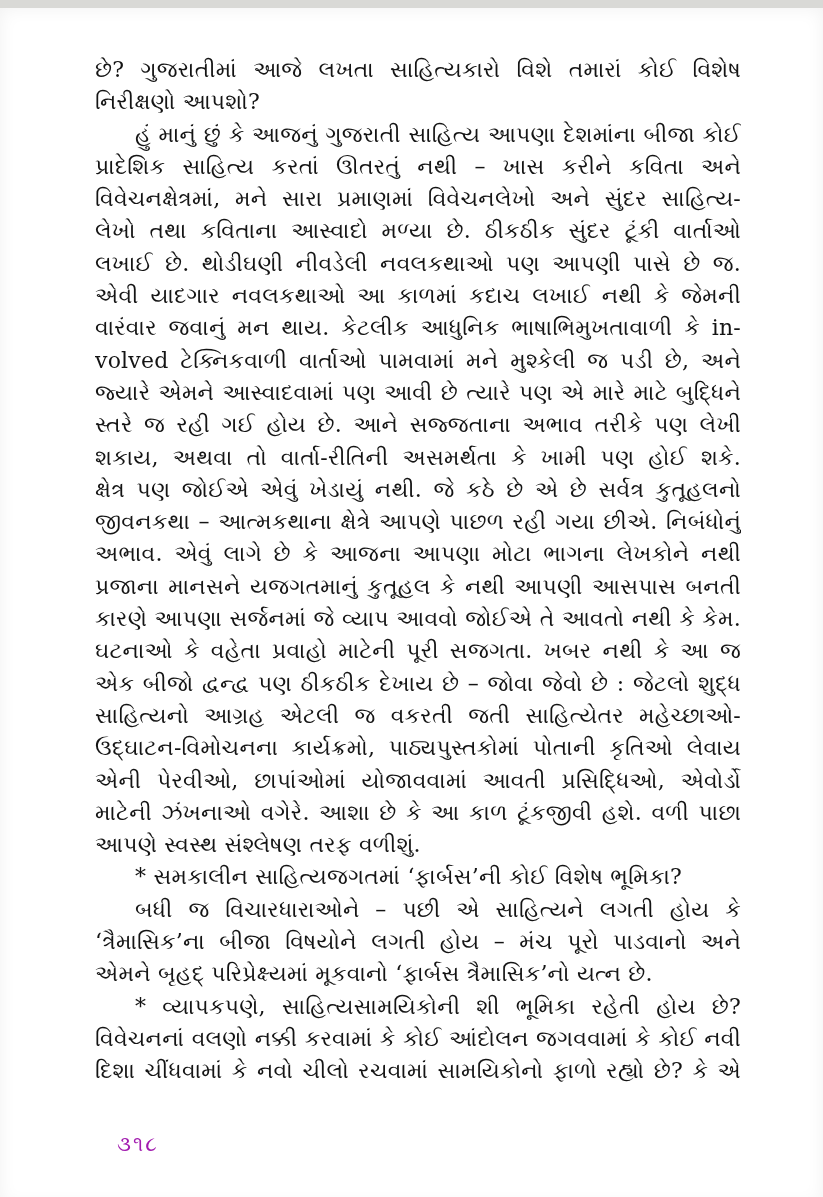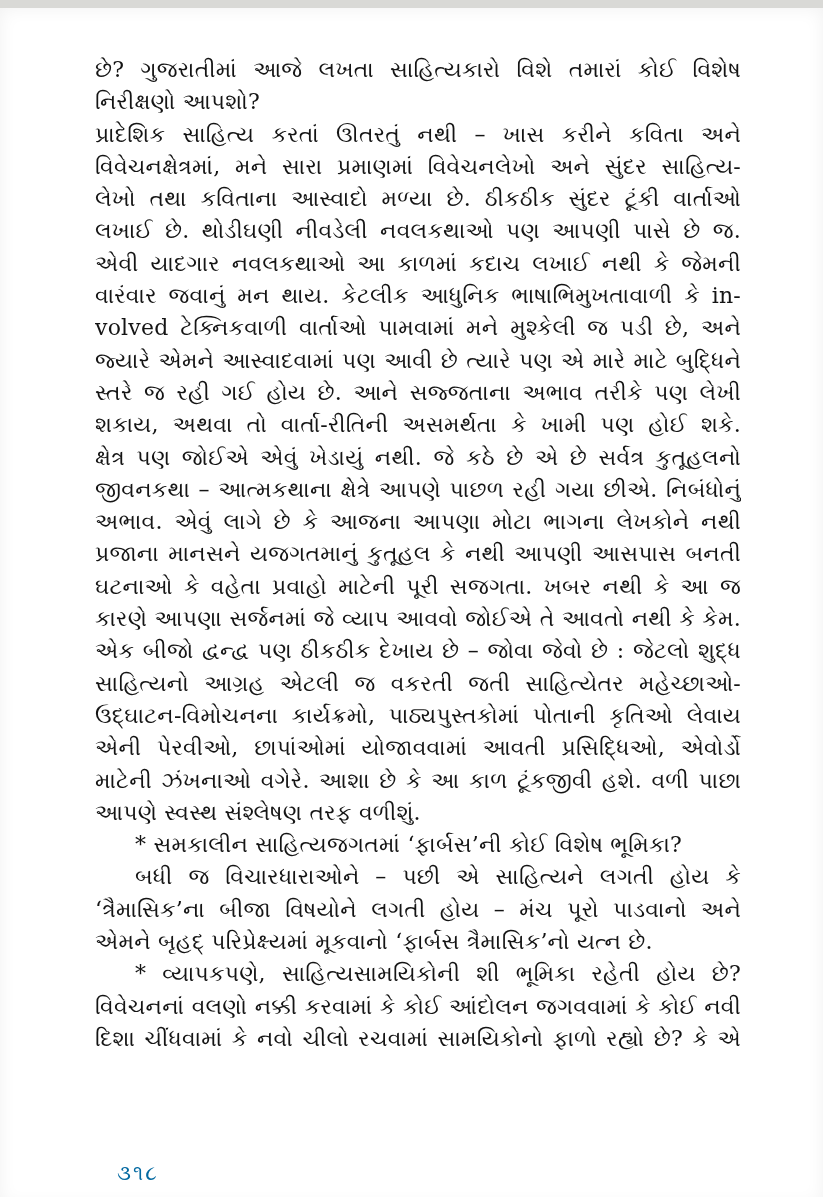--- a/index.html
+++ b/index.html
@@ -34,49 +34,50 @@
   }
   .line.ind {
     padding-left: 40px;
   }
   .line.ind.j {
     
   }
   .page-number {
     position: absolute;
     left: 117px;
-    top: 1153px;
+    top: 1124px;
     font-size: 21px;
     letter-spacing: 2px;
-    color: #0369a1;
+    color: #a21caf;
   }
 </style>
 </head>
 <body>
 
 <div class="page">
   <div class="text-block">
     <div class="line j">છે? ગુજરાતીમાં આજે લખતા સાહિત્યકારો વિશે તમારાં કોઈ વિશેષ</div>
     <div class="line">નિરીક્ષણો આપશો?</div>
+    <div class="line j ind">હું માનું છું કે આજનું ગુજરાતી સાહિત્ય આપણા દેશમાંના બીજા કોઈ</div>
     <div class="line j">પ્રાદેશિક સાહિત્ય કરતાં ઊતરતું નથી – ખાસ કરીને કવિતા અને</div>
     <div class="line j">વિવેચનક્ષેત્રમાં, મને સારા પ્રમાણમાં વિવેચનલેખો અને સુંદર સાહિત્ય-</div>
     <div class="line j">લેખો તથા કવિતાના આસ્વાદો મળ્યા છે. ઠીકઠીક સુંદર ટૂંકી વાર્તાઓ</div>
     <div class="line j">લખાઈ છે. થોડીઘણી નીવડેલી નવલકથાઓ પણ આપણી પાસે છે જ.</div>
     <div class="line j">એવી યાદગાર નવલકથાઓ આ કાળમાં કદાચ લખાઈ નથી કે જેમની પાસે</div>
     <div class="line j">વારંવાર જવાનું મન થાય. કેટલીક આધુનિક ભાષાભિમુખતાવાળી કે in-</div>
     <div class="line j">volved ટેક્નિકવાળી વાર્તાઓ પામવામાં મને મુશ્કેલી જ પડી છે, અને</div>
     <div class="line j">જ્યારે એમને આસ્વાદવામાં પણ આવી છે ત્યારે પણ એ મારે માટે બુદ્ધિને</div>
     <div class="line j">સ્તરે જ રહી ગઈ હોય છે. આને સજ્જતાના અભાવ તરીકે પણ લેખી</div>
     <div class="line j">શકાય, અથવા તો વાર્તા-રીતિની અસમર્થતા કે ખામી પણ હોઈ શકે.</div>
     <div class="line j">ક્ષેત્ર પણ જોઈએ એવું ખેડાયું નથી. જે કઠે છે એ છે સર્વત્ર કુતૂહલનો</div>
     <div class="line j">જીવનકથા – આત્મકથાના ક્ષેત્રે આપણે પાછળ રહી ગયા છીએ. નિબંધોનું</div>
     <div class="line j">અભાવ. એવું લાગે છે કે આજના આપણા મોટા ભાગના લેખકોને નથી</div>
     <div class="line j">પ્રજાના માનસને યજગતમાનું કુતૂહલ કે નથી આપણી આસપાસ બનતી</div>
+    <div class="line j">કારણે આપણા સર્જનમાં જે વ્યાપ આવવો જોઈએ તે આવતો નથી કે કેમ.</div>
     <div class="line j">ઘટનાઓ કે વહેતા પ્રવાહો માટેની પૂરી સજગતા. ખબર નથી કે આ જ</div>
-    <div class="line j">કારણે આપણા સર્જનમાં જે વ્યાપ આવવો જોઈએ તે આવતો નથી કે કેમ.</div>
     <div class="line j">એક બીજો દ્વન્દ્વ પણ ઠીકઠીક દેખાય છે – જોવા જેવો છે : જેટલો શુદ્ધ</div>
     <div class="line j">સાહિત્યનો આગ્રહ એટલી જ વકરતી જતી સાહિત્યેતર મહેચ્છાઓ-</div>
     <div class="line j">ઉદ્ઘાટન-વિમોચનના કાર્યક્રમો, પાઠ્યપુસ્તકોમાં પોતાની કૃતિઓ લેવાય</div>
     <div class="line j">એની પેરવીઓ, છાપાંઓમાં યોજાવવામાં આવતી પ્રસિદ્ધિઓ, એવોર્ડો</div>
     <div class="line j">માટેની ઝંખનાઓ વગેરે. આશા છે કે આ કાળ ટૂંકજીવી હશે. વળી પાછા</div>
     <div class="line">આપણે સ્વસ્થ સંશ્લેષણ તરફ વળીશું.</div>
     <div class="line ind">* સમકાલીન સાહિત્યજગતમાં ‘ફાર્બસ’ની કોઈ વિશેષ ભૂમિકા?</div>
     <div class="line j ind">બધી જ વિચારધારાઓને – પછી એ સાહિત્યને લગતી હોય કે</div>
     <div class="line j">‘ત્રૈમાસિક’ના બીજા વિષયોને લગતી હોય – મંચ પૂરો પાડવાનો અને</div>
     <div class="line">એમને બૃહદ્ પરિપ્રેક્ષ્યમાં મૂકવાનો ‘ફાર્બસ ત્રૈમાસિક’નો યત્ન છે.</div>

